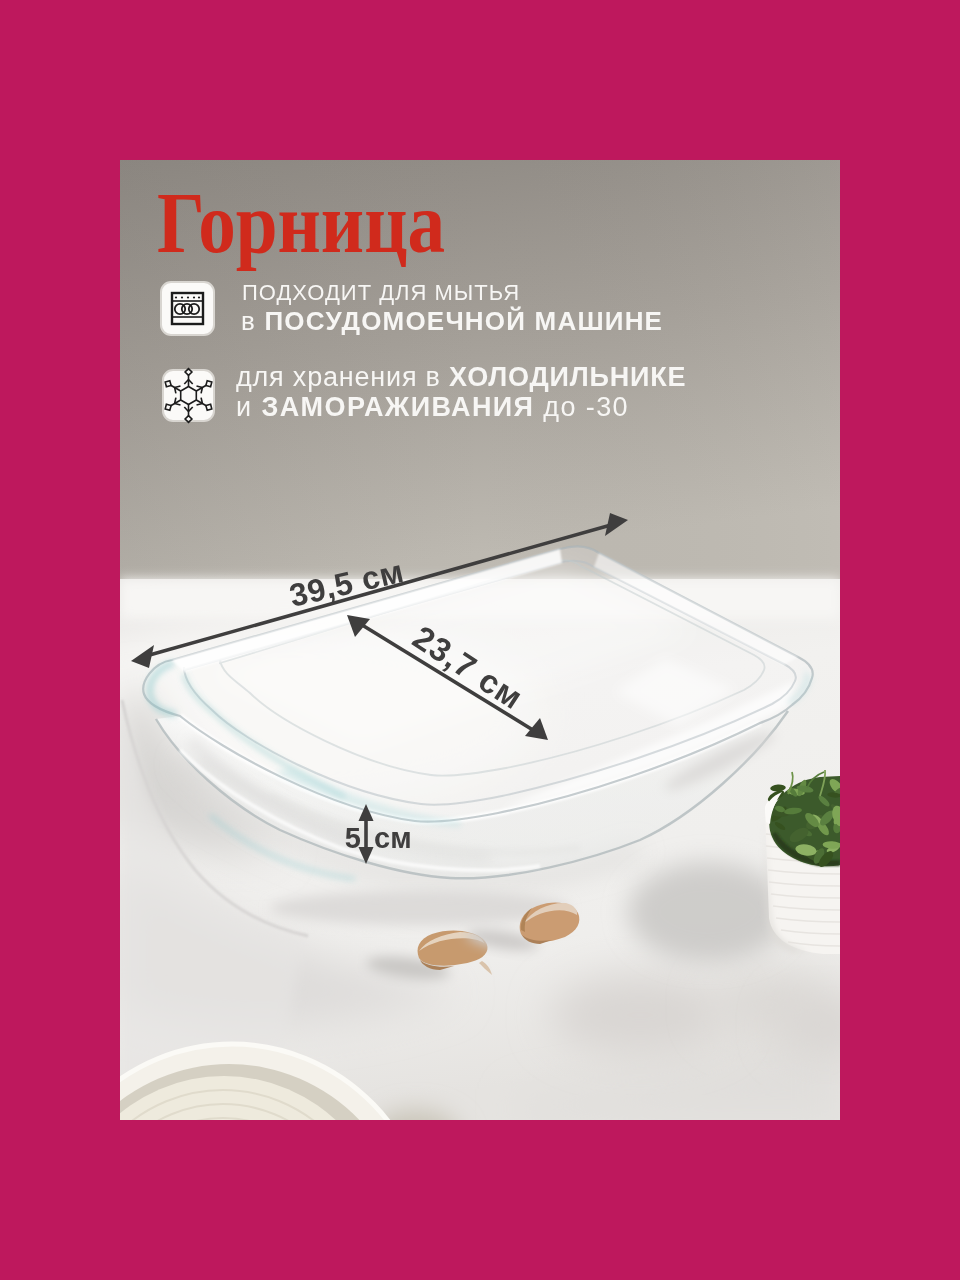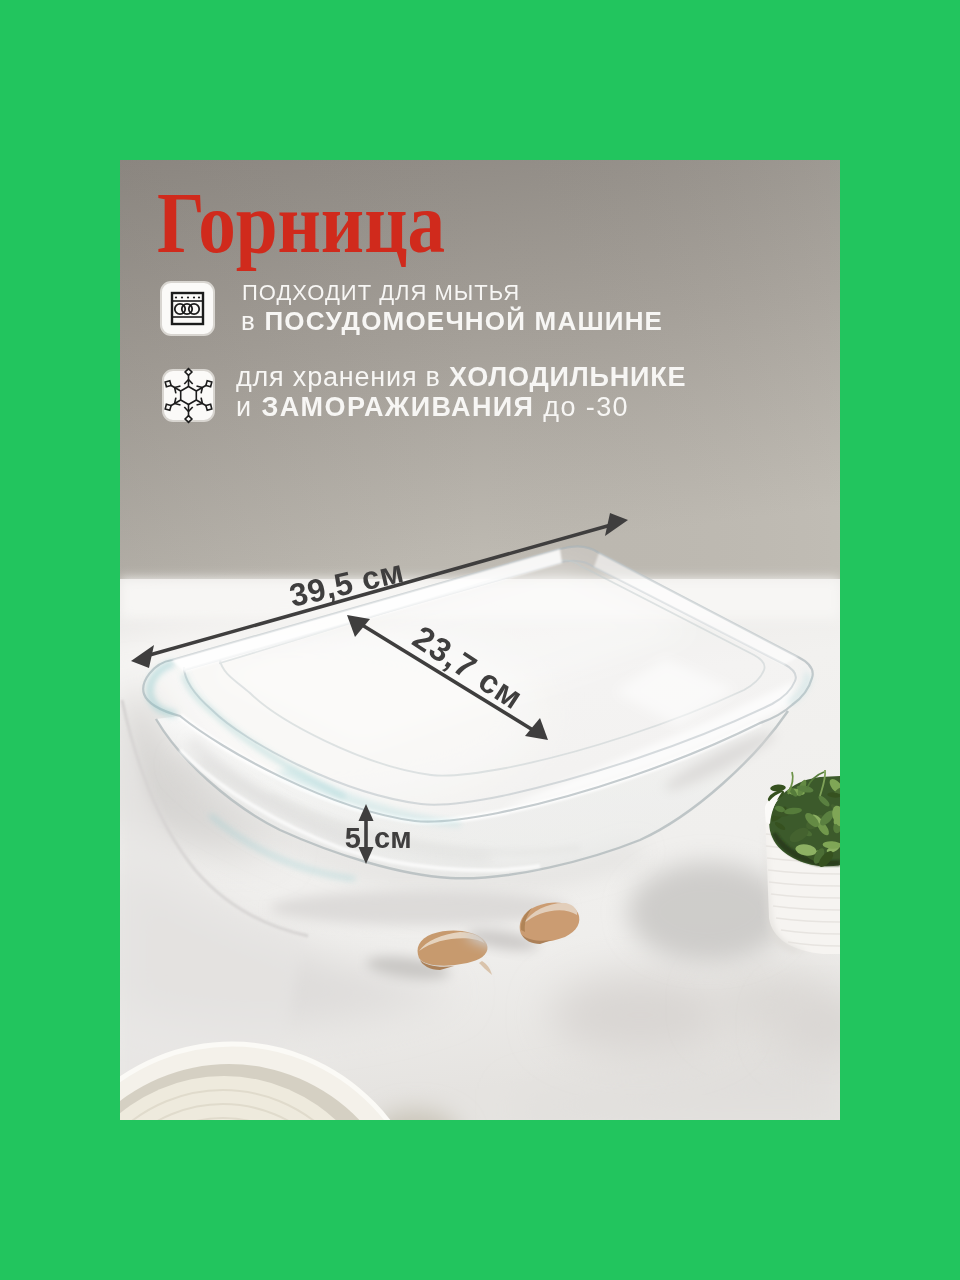--- a/index.html
+++ b/index.html
@@ -1,16 +1,16 @@
 <!DOCTYPE html>
 <html><head>
 <meta charset="utf-8">
 <style>
 html,body{margin:0;padding:0;background:#ffffff;width:960px;height:1280px;overflow:hidden}
-.page{position:relative;width:960px;height:1280px;background:#22c55e;font-family:"Liberation Sans",sans-serif}
+.page{position:relative;width:960px;height:1280px;background:#be185d;font-family:"Liberation Sans",sans-serif}
 </style>
 </head>
 <body>
 <div class="page">
 
 <svg width="720" height="960" viewBox="0 0 720 960" style="position:absolute;left:120px;top:160px">
 <defs>
 <linearGradient id="wallg" x1="0" y1="0" x2="0.22" y2="1">
 <stop offset="0" stop-color="#8d8882"></stop>
 <stop offset="0.5" stop-color="#a49f98"></stop>

